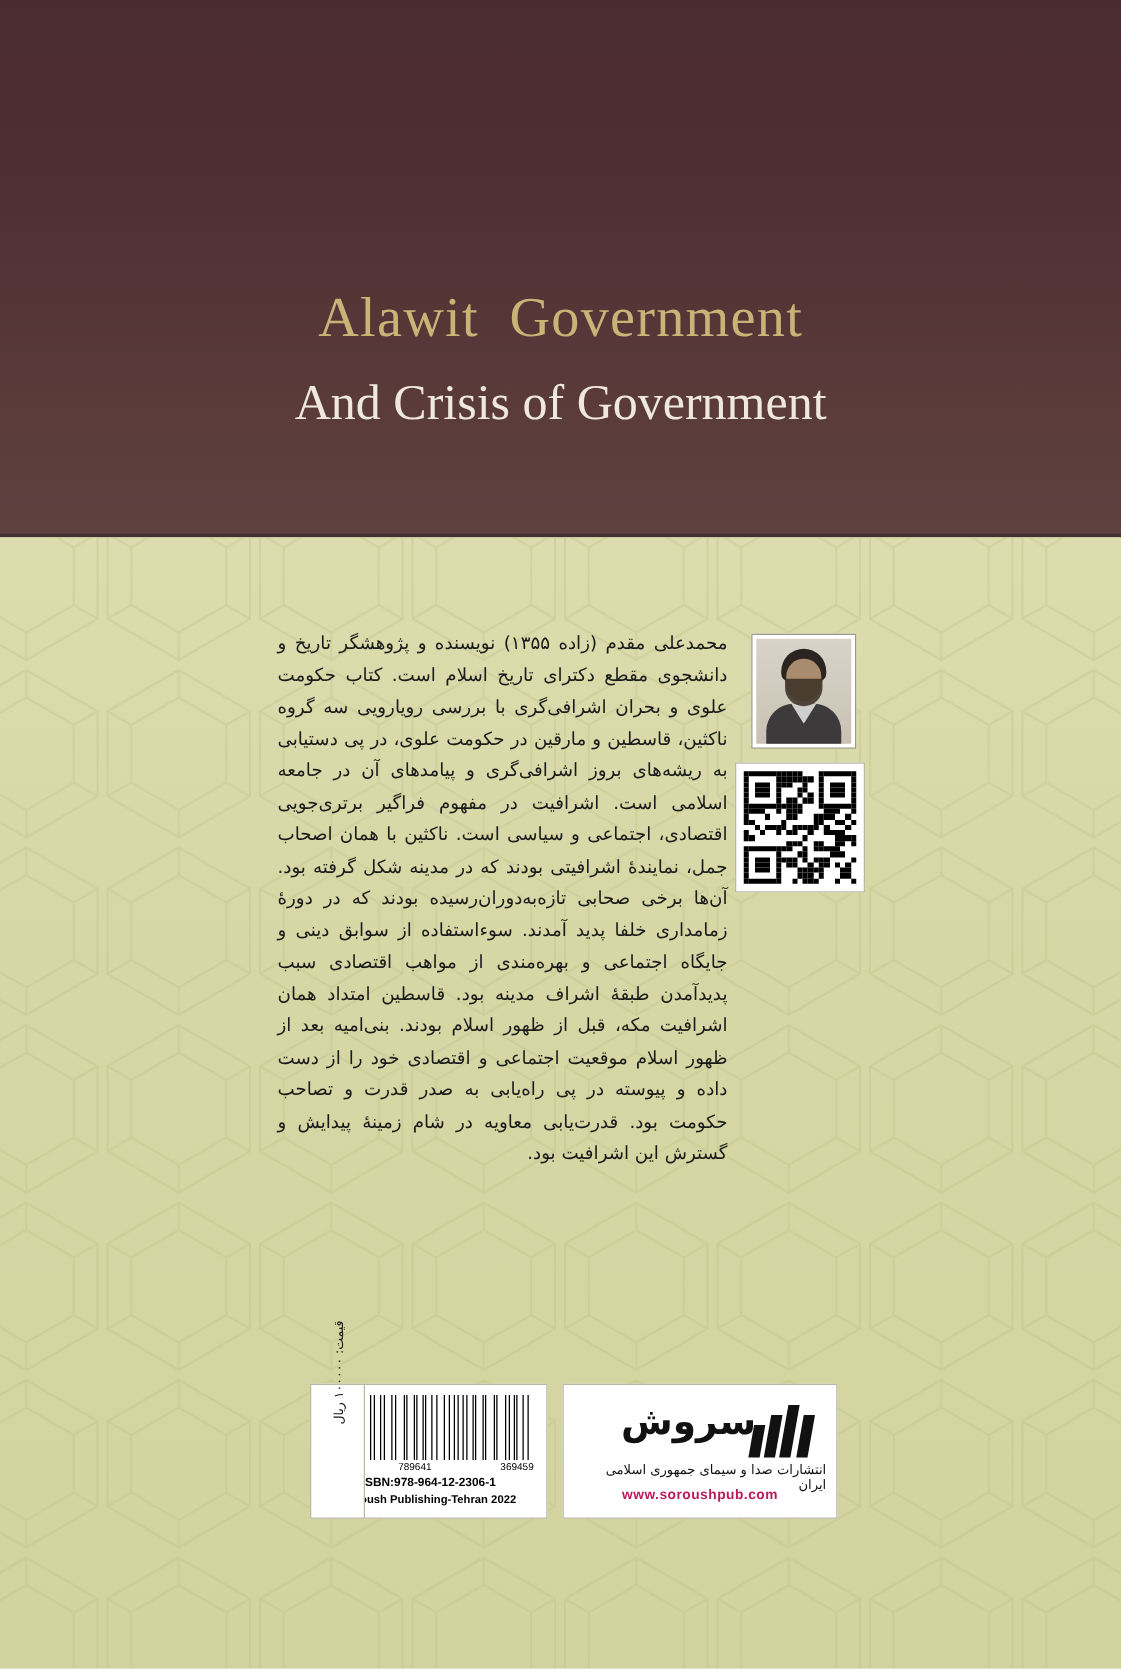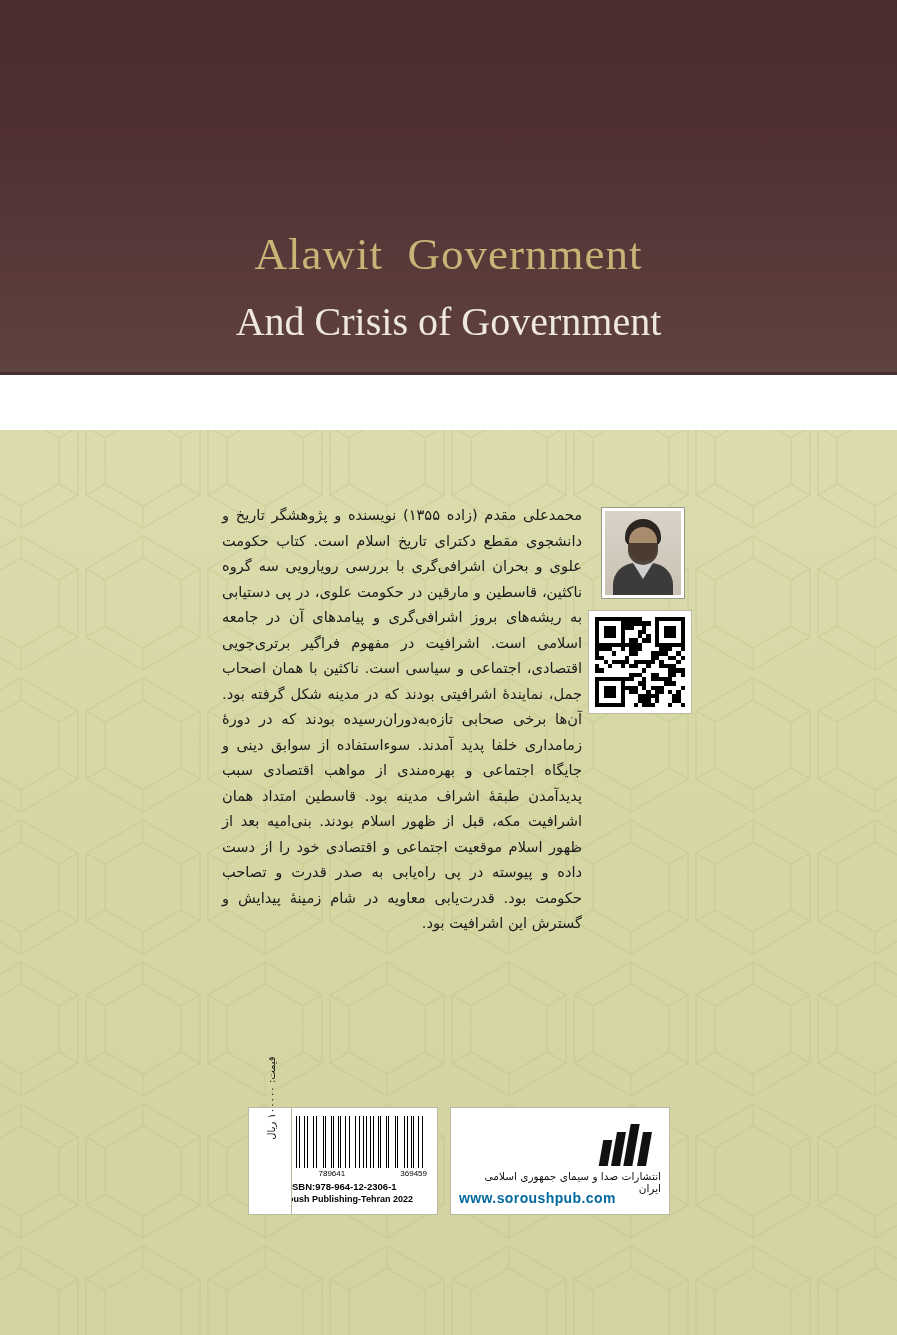--- a/index.html
+++ b/index.html
@@ -14,21 +14,21 @@
     overflow: hidden;
     background: #ffffff;
     font-family: "Liberation Sans", sans-serif;
   }
 
   
   .top-band {
     position: absolute;
     left: 0; top: 0;
     width: 897px;
-    height: 375px;
+    height: 430px;
     background: linear-gradient(180deg, #4a2b2e 0%, #4f2f32 35%, #5a3b3a 75%, #5e4240 100%);
   }
   .top-band::after {
     content: "";
     position: absolute;
     left: 0; right: 0; bottom: 0;
     height: 3px;
     background: rgba(0,0,0,0.25);
   }
   .title-en {
@@ -294,25 +294,25 @@
     direction: rtl;
     font-size: 10.5px;
     color: #111;
     font-family: "DejaVu Sans", sans-serif;
   }
   .pub-url {
     position: absolute;
     left: 8px;
     right: 8px;
     top: 82px;
-    text-align: left;
-    font-size: 14px;
+    text-align: center;
+    font-size: 11px;
     font-weight: bold;
     letter-spacing: 0.4px;
-    color: #0369a1;
+    color: #be185d;
     font-family: "Liberation Sans", sans-serif;
   }
 </style>
 </head>
 <body>
 
 <div id="page">
 
   <div class="top-band">
     <div class="title-en">Alawit  Government</div>
@@ -865,20 +865,21 @@
       </div>
       <div class="isbn-line">ISBN:978-964-12-2306-1</div>
       <div class="pub-line">Soroush Publishing-Tehran 2022</div>
     </div>
 
     <div class="price-box">
       <div class="price-text">قیمت: ۱۰۰۰۰۰ ریال</div>
     </div>
 
     <div class="publisher-box">
+      <div class="pub-name-fa">سروش</div>
       <div class="pub-logo-mark">
         <i style="left:0px;  height:26px;"></i>
         <i style="left:13px; height:34px;"></i>
         <i style="left:26px; height:42px;"></i>
         <i style="left:39px; height:34px;"></i>
       </div>
       <div class="pub-sub-fa">انتشارات صدا و سیمای جمهوری اسلامی ایران</div>
       <div class="pub-url">www.soroushpub.com</div>
     </div>
 

